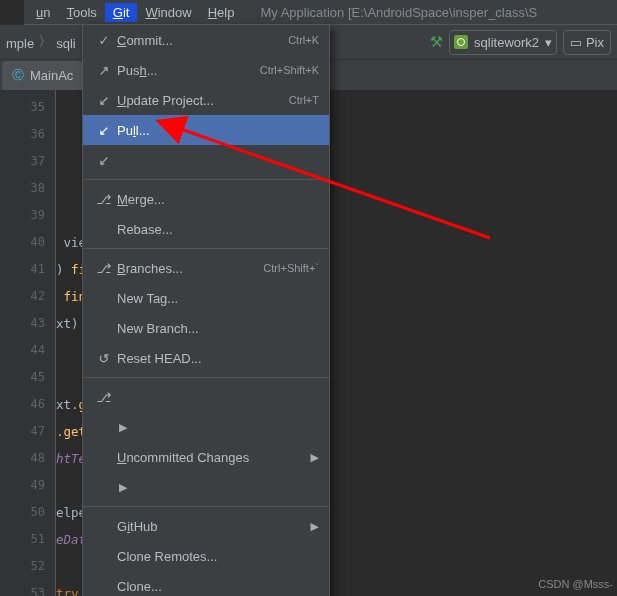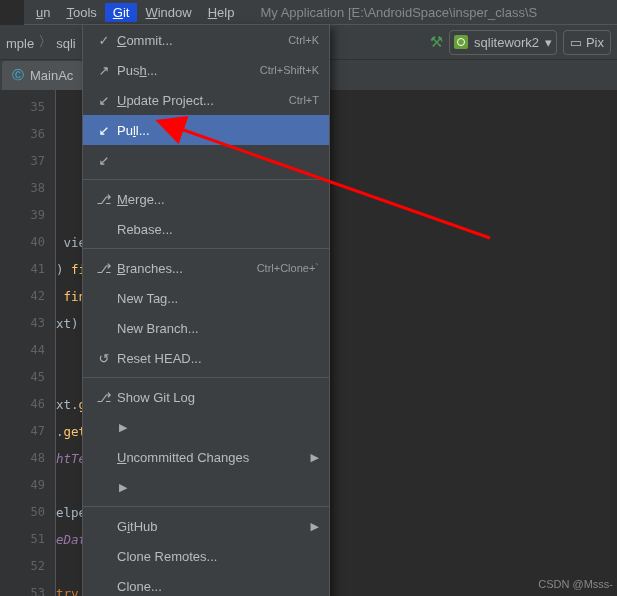--- a/index.html
+++ b/index.html
@@ -198,38 +198,37 @@
       <span class="label"><span class="mnemonic">M</span>erge...</span>
     </div>
     <div class="menu-row">
       <span class="icon-slot"></span>
       <span class="label">Rebase...</span>
     </div>
     <div class="menu-sep"></div>
     <div class="menu-row">
       <span class="icon-slot">⎇</span>
       <span class="label"><span class="mnemonic">B</span>ranches...</span>
-      <span class="shortcut">Ctrl+Clone+`</span>
+      <span class="shortcut">Ctrl+Shift+`</span>
     </div>
     <div class="menu-row">
       <span class="icon-slot"></span>
       <span class="label">New Tag...</span>
     </div>
     <div class="menu-row">
       <span class="icon-slot"></span>
       <span class="label">New Branch...</span>
     </div>
     <div class="menu-row">
       <span class="icon-slot">↺</span>
       <span class="label">Reset HEAD...</span>
     </div>
     <div class="menu-sep"></div>
     <div class="menu-row">
       <span class="icon-slot">⎇</span>
-      <span class="label">Show Git Log</span>
     </div>
     <div class="menu-row">
       <span class="icon-slot"></span>
       <span class="sub-arrow">▶</span>
     </div>
     <div class="menu-row">
       <span class="icon-slot"></span>
       <span class="label"><span class="mnemonic">U</span>ncommitted Changes</span>
       <span class="sub-arrow">▶</span>
     </div>

